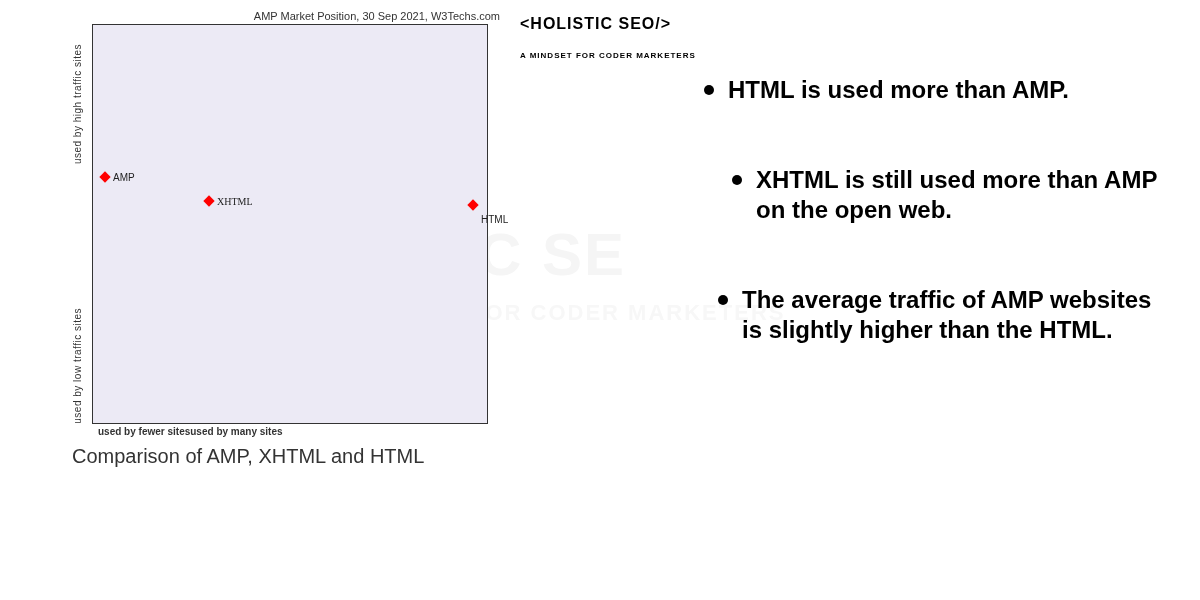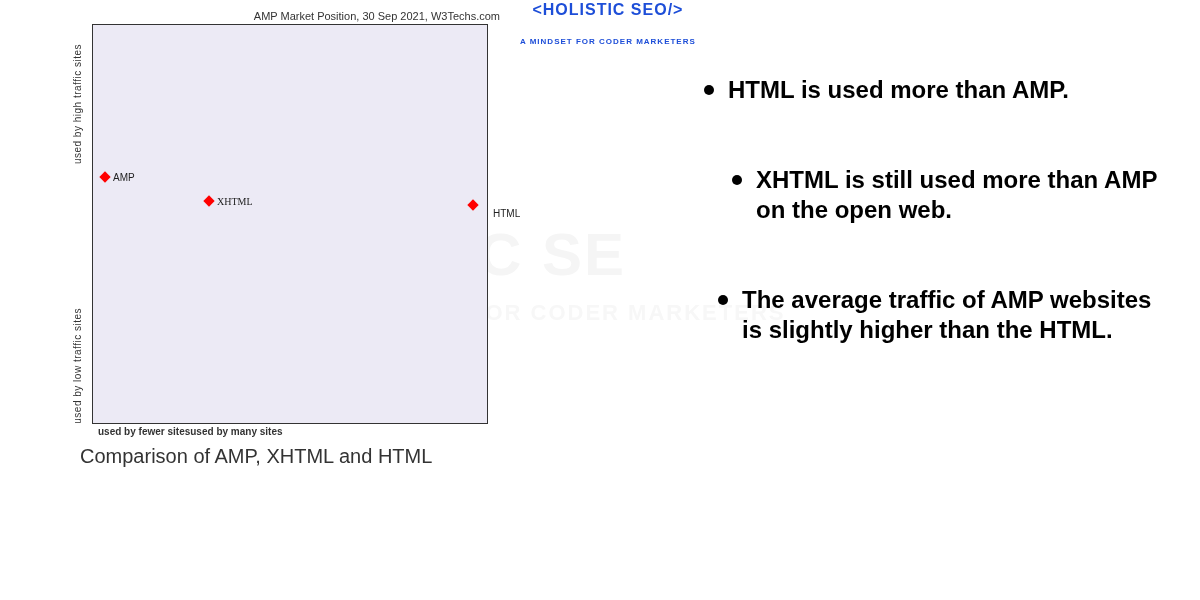--- a/index.html
+++ b/index.html
@@ -12,24 +12,24 @@
     overflow: hidden;
   }
   .page {
     position: relative;
     width: 1200px;
     height: 600px;
   }
   
   .brand {
     position: absolute;
-    top: 1px;
+    top: 15px;
     left: 520px;
-    text-align: center;
-    color: #1d4ed8;
+    text-align: left;
+    color: #000000;
   }
   .brand-main {
     font-weight: 900;
     font-size: 16px;
     letter-spacing: 1px;
   }
   .brand-sub {
     font-size: 8px;
     font-weight: 700;
     letter-spacing: 1px;
@@ -96,21 +96,21 @@
   }
   .point-label {
     position: absolute;
     font-size: 10px;
     color: #222;
     transform: translateY(-50%);
     white-space: nowrap;
   }
   .caption {
     position: absolute;
-    left: 80px;
+    left: 72px;
     top: 445px;
     font-size: 20px;
     color: #333;
     font-family: "Segoe UI", Arial, sans-serif;
   }
   
   .bullets {
     position: absolute;
     left: 700px;
     top: 75px;
@@ -179,21 +179,21 @@
     <div class="chart-title">AMP Market Position, 30 Sep 2021, W3Techs.com</div>
     <div class="plot-outer">
       <div class="ylabel-top">used by high traffic sites</div>
       <div class="ylabel-bot">used by low traffic sites</div>
       <div class="plot-area" id="plot-area">
           <div class="point" style="left: 12px; top: 152px;"></div>
           <div class="point-label" style="left: 20px; top: 152px;">AMP</div>
           <div class="point" style="left: 116px; top: 176px;"></div>
           <div class="point-label" style="left: 124px; top: 176px; font-family: Liberation Serif, serif;">XHTML</div>
           <div class="point" style="left: 380px; top: 180px;"></div>
-          <div class="point-label" style="left: 388px; top: 188px; margin-left: 12px;">HTML</div>
+          <div class="point-label" style="left: 388px; top: 194px;">HTML</div>
         </div>
       <div class="xlabels">
         <span>used by fewer sites</span>
         <span>used by many sites</span>
       </div>
     </div>
   </div>
 
   <div class="caption">Comparison of AMP, XHTML and HTML</div>
 

